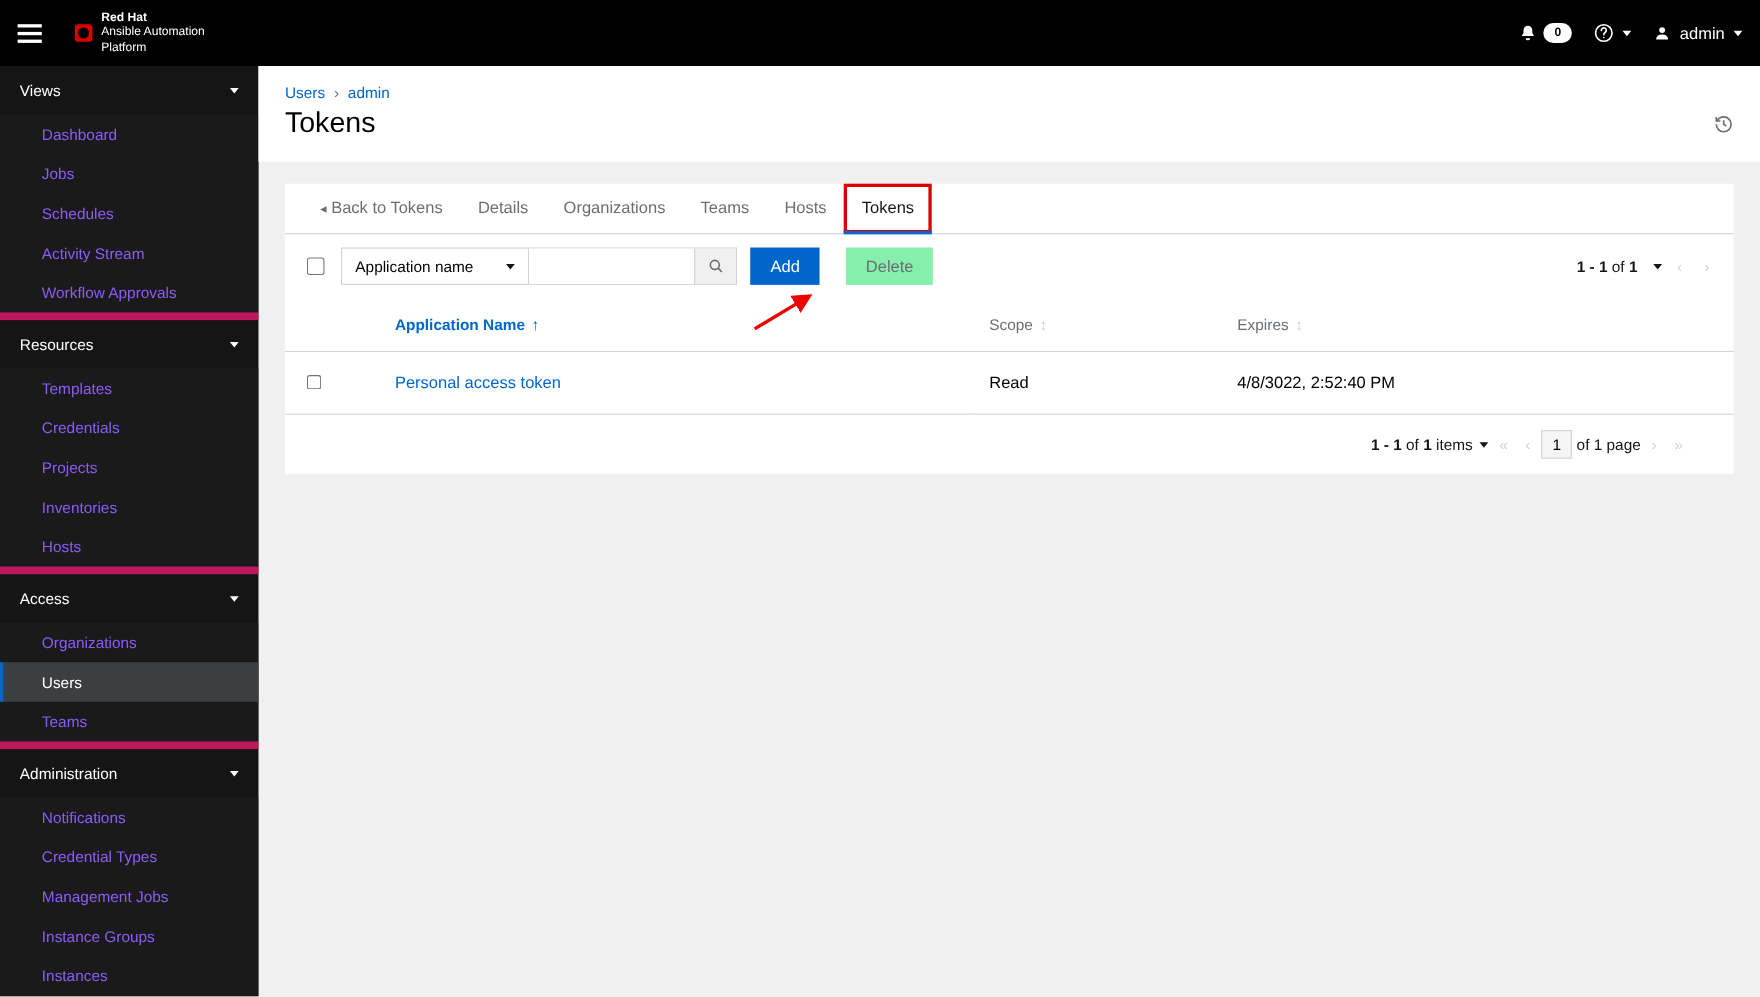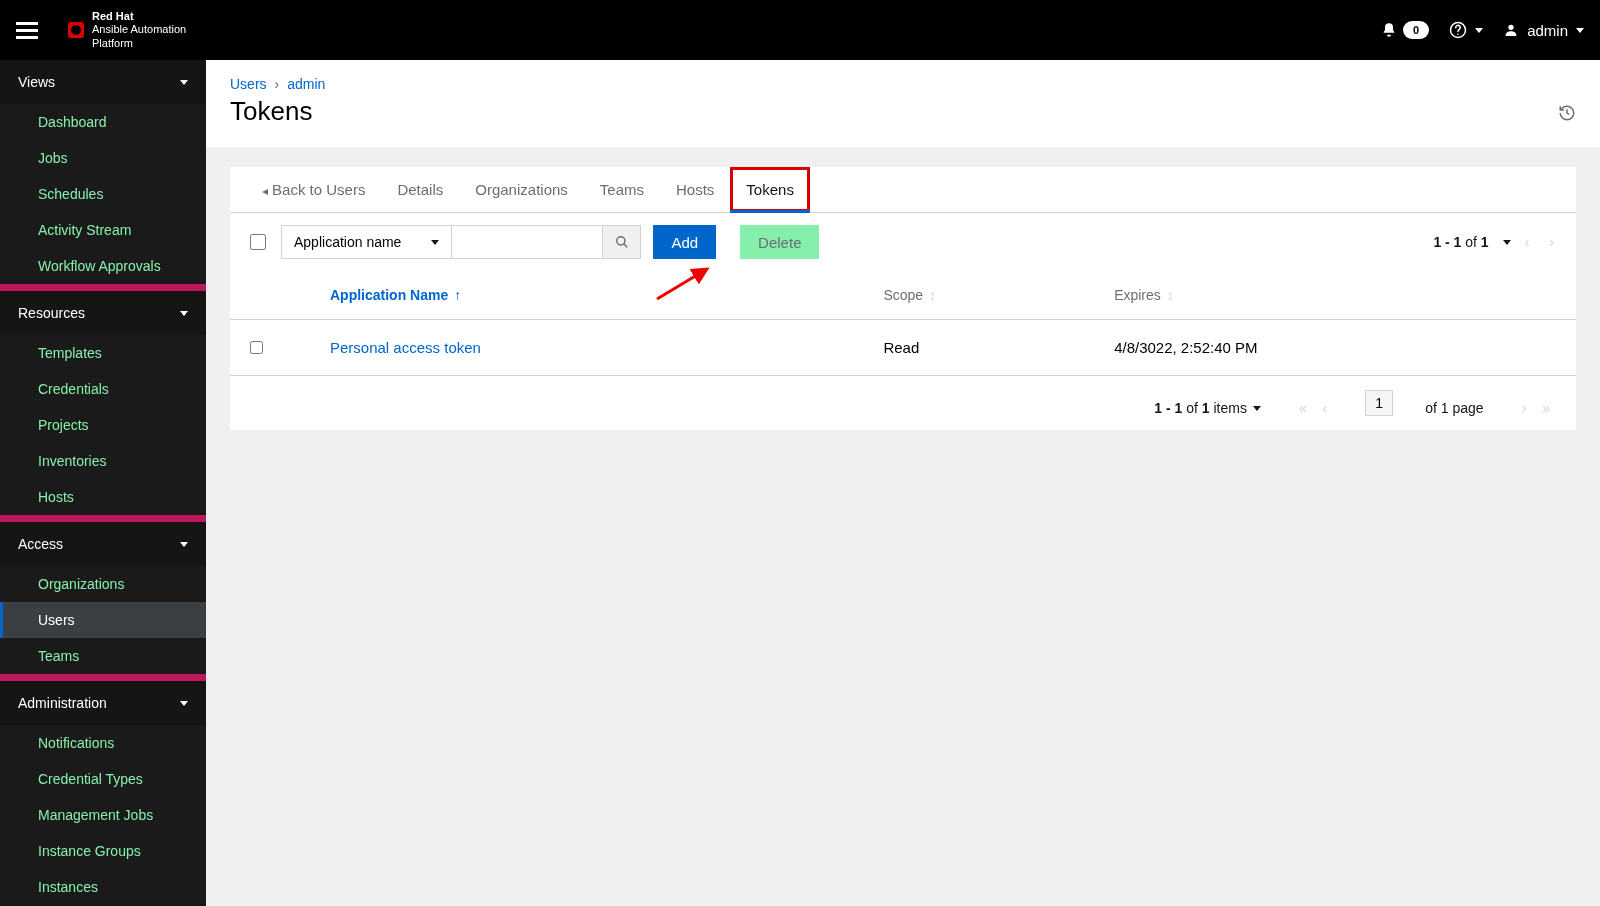--- a/index.html
+++ b/index.html
@@ -30,27 +30,27 @@
   .topbar-right{display:flex;align-items:center;gap:20px;}
   .badge{background:#fff;color:#000;border-radius:12px;min-width:26px;height:18px;font-size:11px;display:flex;align-items:center;justify-content:center;font-weight:700;}
   .topbar-icon{font-size:16px;cursor:pointer;}
   .user-chip{display:flex;align-items:center;gap:8px;cursor:pointer;font-size:15px;}
   .caret-down{width:0;height:0;border-left:4px solid transparent;border-right:4px solid transparent;border-top:5px solid #fff;}
 
   
   .shell{flex:1;display:flex;min-height:0;}
 
   
-  .sidebar{width:206px;background:var(--sidebar-bg);color:#fff;overflow-y:auto;font-size:14px;}
+  .sidebar{width:235px;background:var(--sidebar-bg);color:#fff;overflow-y:auto;font-size:14px;}
   .side-section{border-top:7px solid #be185d;}
   .side-section:first-child{border-top:none;}
   .side-header{display:flex;align-items:center;justify-content:space-between;padding:14px 18px;font-weight:500;cursor:pointer;}
   .side-chevron{width:0;height:0;border-left:4px solid transparent;border-right:4px solid transparent;border-top:5px solid #fff;}
   .side-items{background:var(--sidebar-sub);}
-  .side-item{padding:10px 18px 10px 38px;color:#86efac;cursor:pointer;}
+  .side-item{padding:10px 18px 10px 38px;color:#8b5cf6;cursor:pointer;}
   .side-item.active{background:var(--sidebar-hover);color:#fff;position:relative;}
   .side-item.active::before{content:"";position:absolute;left:0;top:0;bottom:0;width:3px;background:var(--brand-blue);}
 
   
   .main{flex:1;display:flex;flex-direction:column;min-width:0;}
   .page-header{background:#fff;padding:16px 24px 20px;position:relative;}
   .breadcrumb{font-size:14px;display:flex;align-items:center;gap:8px;}
   .breadcrumb a{color:var(--link);text-decoration:none;}
   .breadcrumb .sep{color:#6a6e73;}
   .page-title{font-size:26px;font-weight:400;margin-top:4px;}
@@ -92,21 +92,21 @@
   thead th{text-align:left;font-weight:500;font-size:14px;color:#6a6e73;padding:16px;border-bottom:1px solid var(--border);}
   thead th.sortable{color:var(--link);font-weight:700;}
   thead th .sort-asc{color:var(--link);margin-left:6px;}
   thead th .sort-none{color:#d2d2d2;margin-left:6px;}
   tbody td{padding:18px 16px;border-bottom:1px solid var(--border);font-size:15px;}
   .row-check{width:40px;}
   .link{color:var(--link);text-decoration:none;cursor:pointer;}
   .col-name{padding-left:48px !important;}
 
   
-  .table-footer{display:flex;align-items:flex-end;justify-content:flex-end;gap:32px;padding:14px 20px;font-size:14px;color:#151515;}
+  .table-footer{display:flex;align-items:center;justify-content:flex-end;gap:4px;padding:14px 40px;font-size:14px;color:#151515;}
   .table-footer .caret{width:0;height:0;border-left:4px solid transparent;border-right:4px solid transparent;border-top:5px solid #151515;margin-left:6px;}
   .page-input{width:28px;height:26px;text-align:center;border:1px solid var(--border);background:#f5f5f5;font-size:14px;}
   .footer-pager span{color:#d2d2d2;padding:0 6px;cursor:default;}
 
   svg{display:block;}
 </style>
 </head>
 <body>
 
 <div class="topbar">
@@ -225,21 +225,21 @@
             <path d="M3 3v5h5"></path>
             <path d="M12 7v5l3 2"></path>
           </svg>
       </span>
     </div>
 
     <div class="content">
       <div class="card">
 
         <div class="tabs">
-          <div class="tab back">Back to Users</div>
+          <div class="tab back">Back to Tokens</div>
           <div class="tab">Details</div>
           <div class="tab">Organizations</div>
           <div class="tab">Teams</div>
           <div class="tab">Hosts</div>
           <div class="tab active highlight">Tokens</div>
         </div>
 
         <div class="toolbar">
           <input type="checkbox" style="">
           <div class="filter-group">

